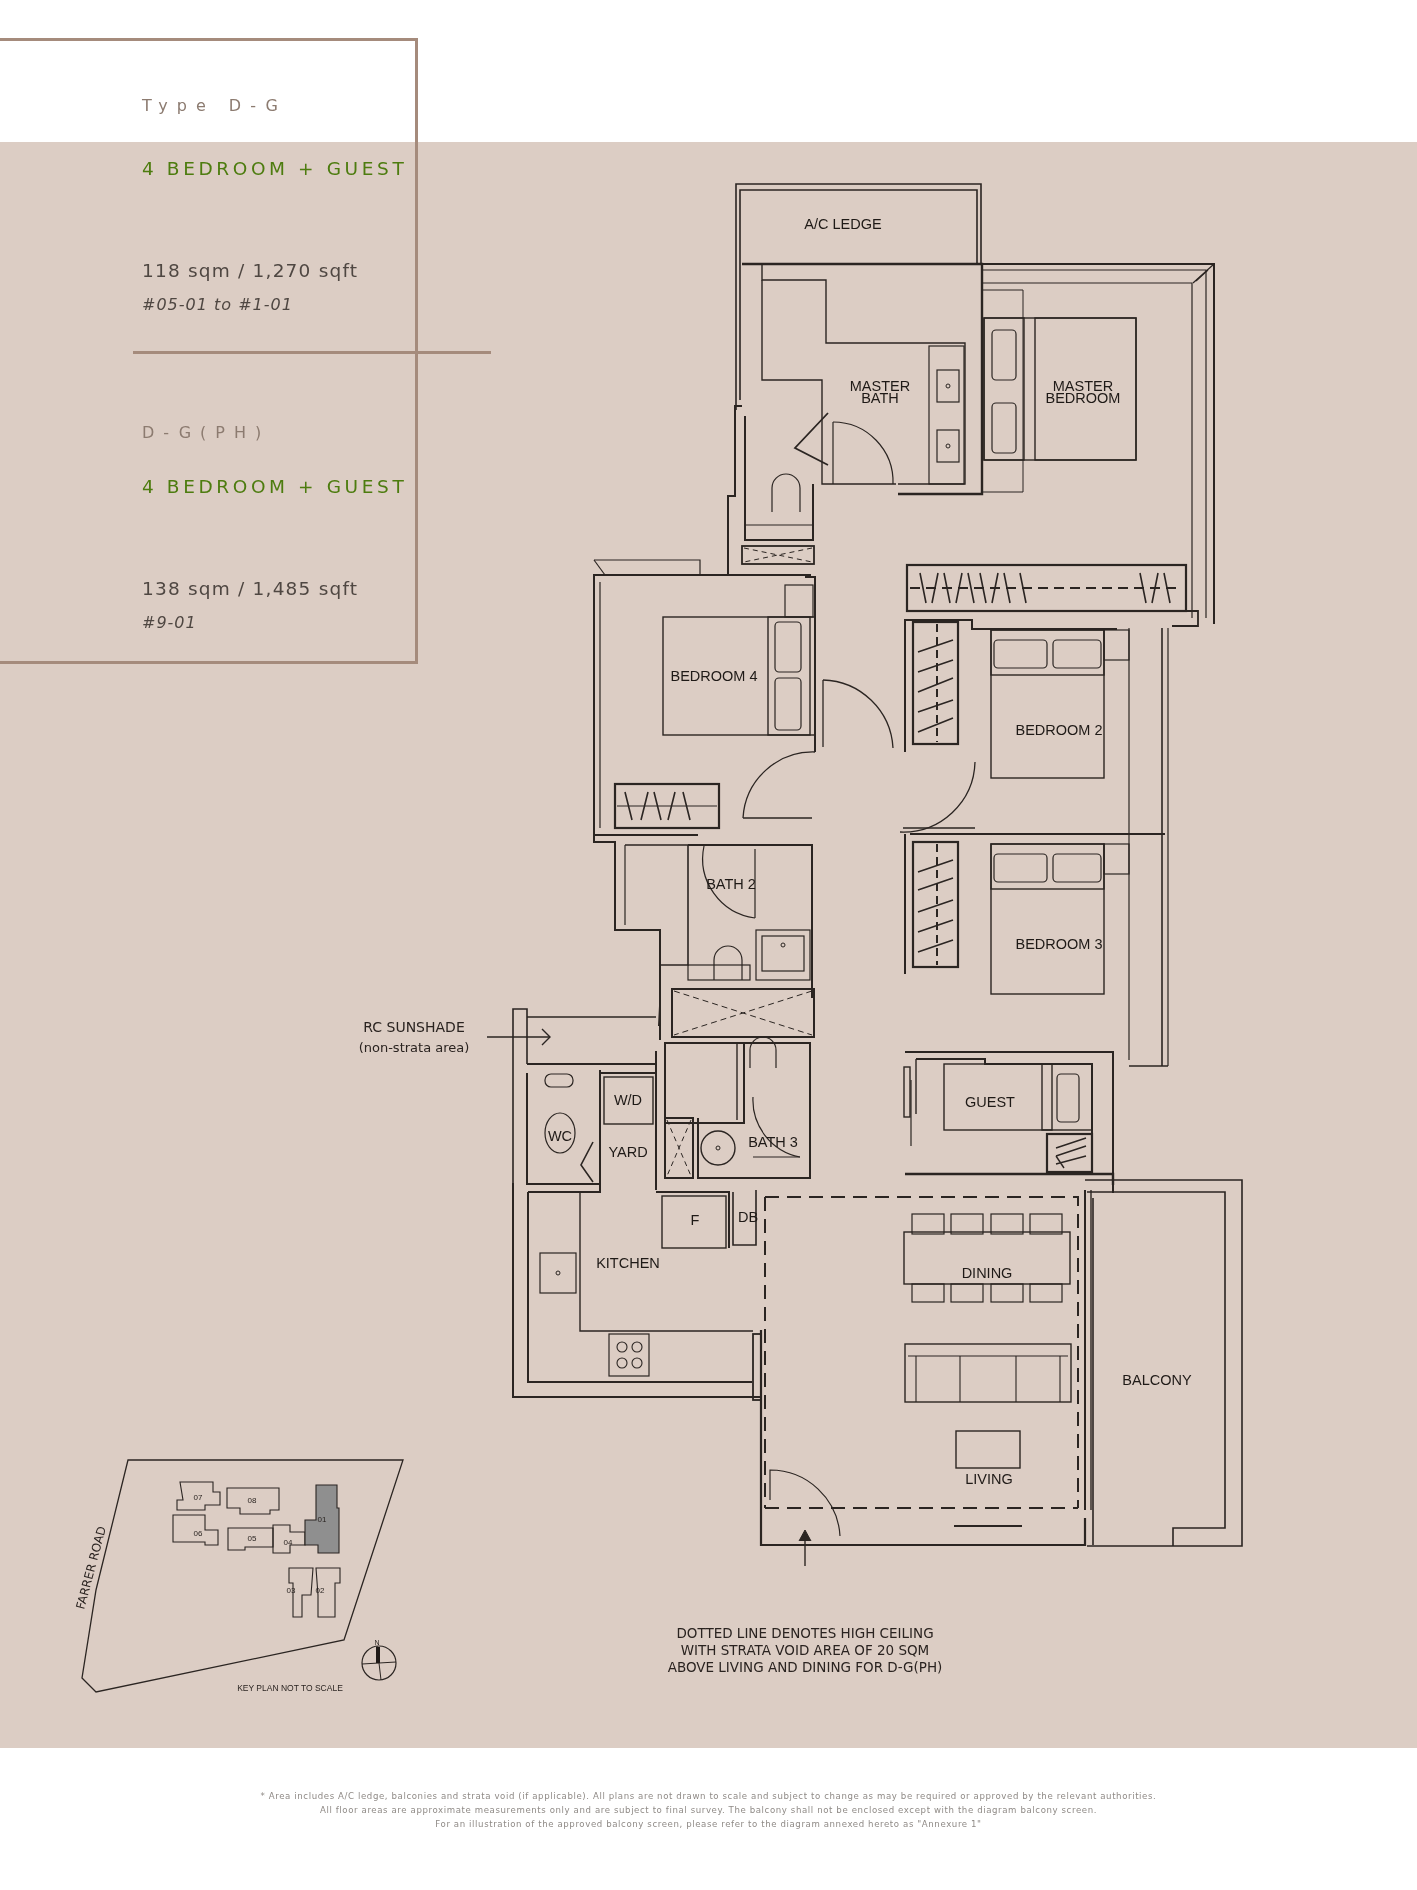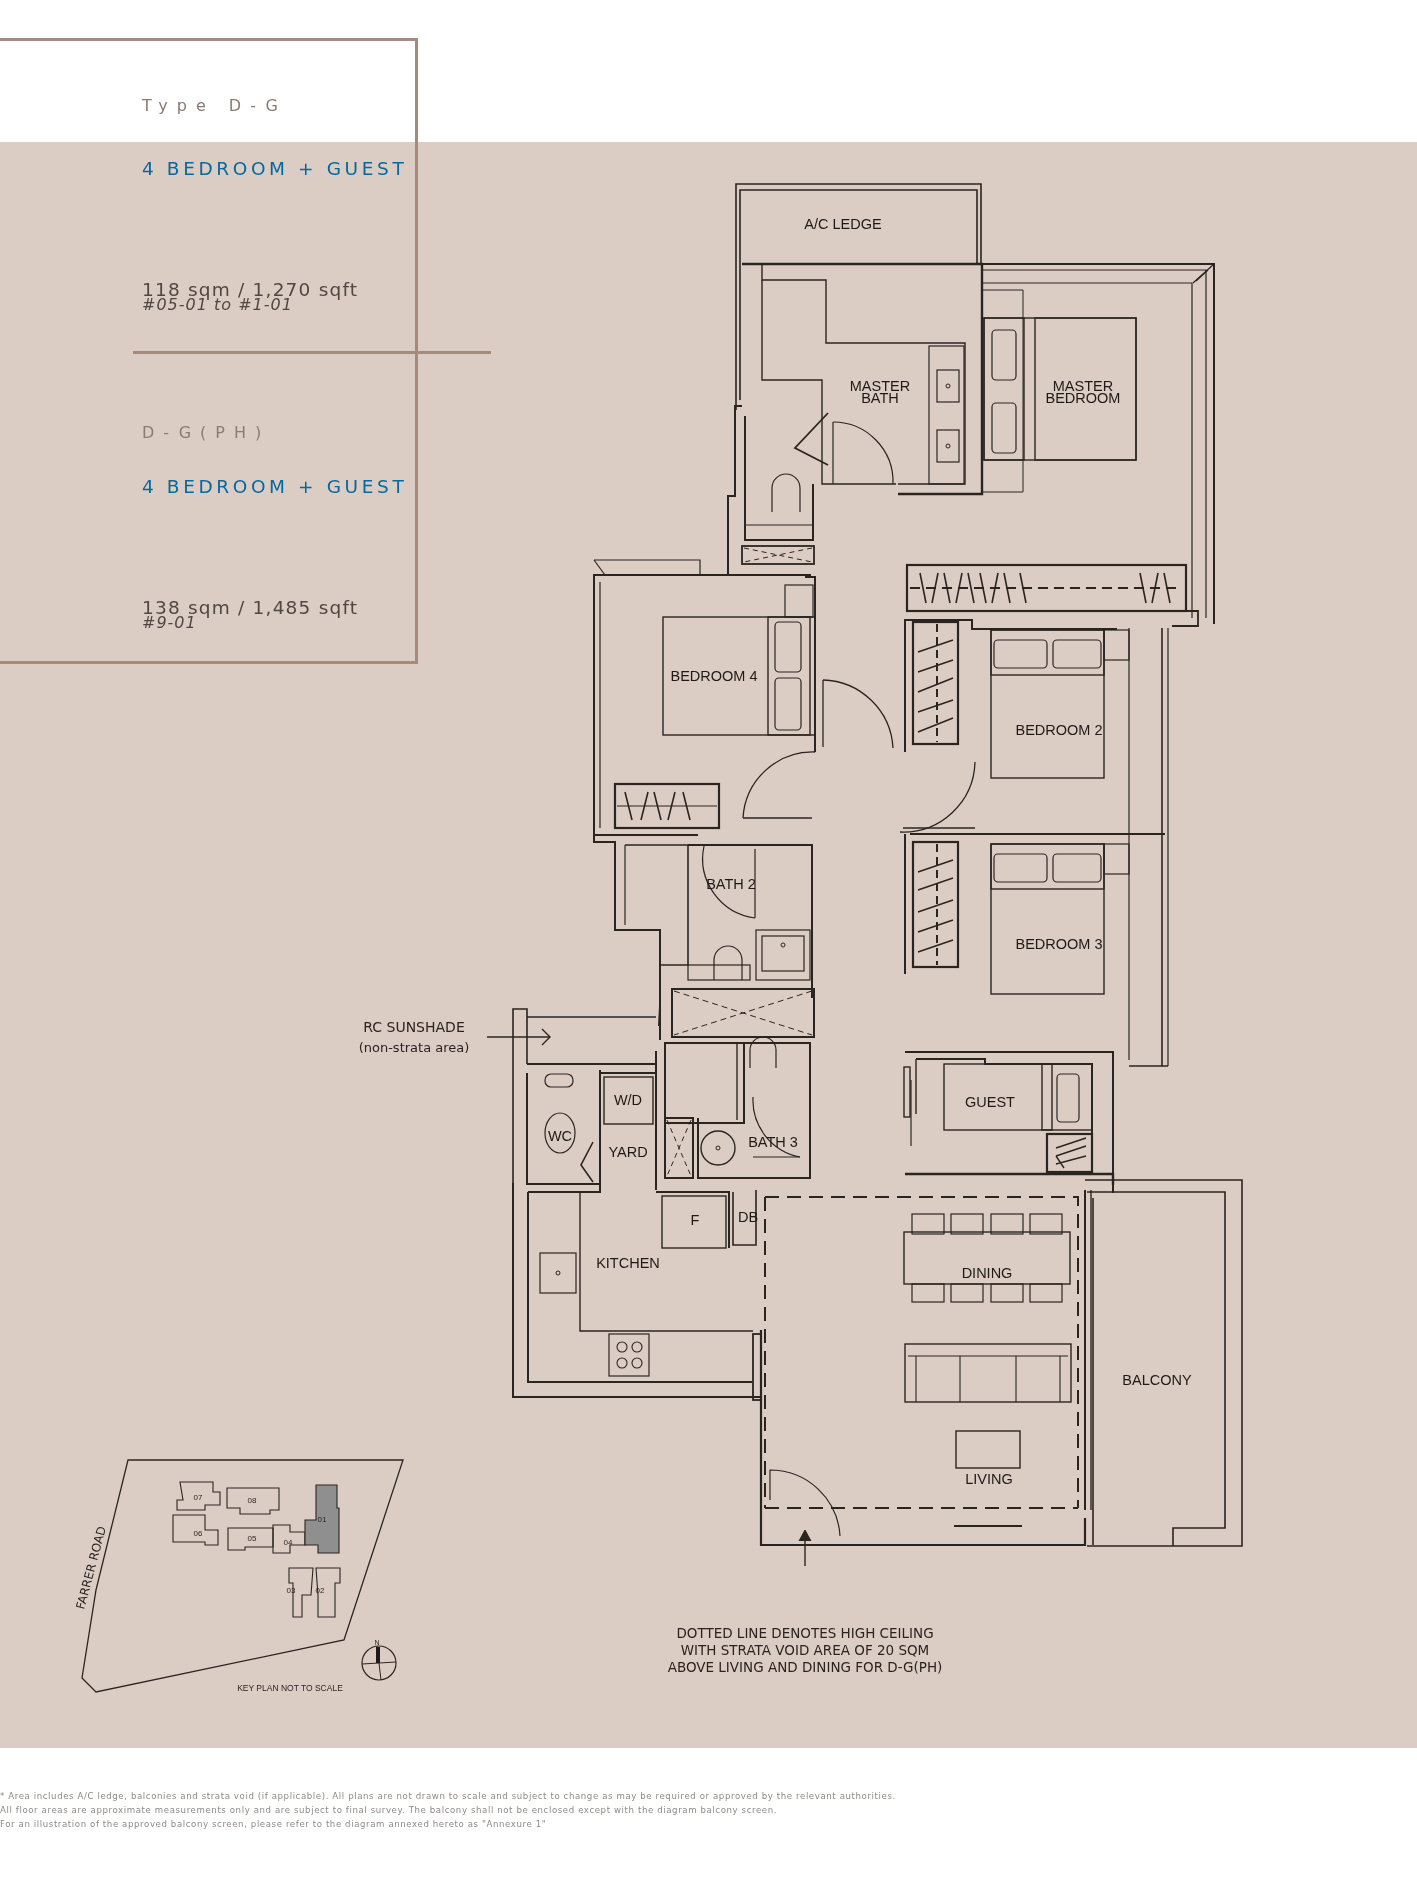--- a/index.html
+++ b/index.html
@@ -19,35 +19,35 @@
   .divider {
     position: absolute; left: 133px; top: 351px; width: 358px; height: 3px;
     background: #a58b7c;
   }
   .type-title {
     position: absolute; left: 142px; font-family: "DejaVu Sans", sans-serif;
     font-size: 16px; letter-spacing: 9px; color: #8c7b70; font-weight: normal;
   }
   .subtitle {
     position: absolute; left: 142px; font-family: "DejaVu Sans", sans-serif;
-    font-size: 18.5px; letter-spacing: 3.6px; color: #0369a1;
+    font-size: 18.5px; letter-spacing: 3.6px; color: #4d7c0f;
   }
   .area {
     position: absolute; left: 142px; font-family: "DejaVu Sans", sans-serif;
-    font-size: 18.5px; letter-spacing: 1.2px; color: #4f4742; margin-top: 19px;
+    font-size: 18.5px; letter-spacing: 1.2px; color: #4f4742;
   }
   .units {
     position: absolute; left: 142px; font-family: "DejaVu Sans", sans-serif;
     font-size: 16px; font-style: italic; letter-spacing: 1px; color: #4f4742;
   }
   svg.plan { position: absolute; left: 0; top: 0; }
   .room-label { font-family: "Liberation Sans", sans-serif; font-size: 14.5px; fill: #1f1a17; }
   .note { font-family: "DejaVu Sans", sans-serif; fill: #2a2320; }
   .disclaimer {
-    position: absolute; left: 0; width: 1417px; text-align: left;
+    position: absolute; left: 0; width: 1417px; text-align: center;
     font-family: "DejaVu Sans", sans-serif; font-size: 8.6px; color: #8f8a86;
     letter-spacing: 0.6px;
   }
 </style>
 </head>
 <body>
 
 <div class="band"></div>
 
 <div class="info-box"></div>

